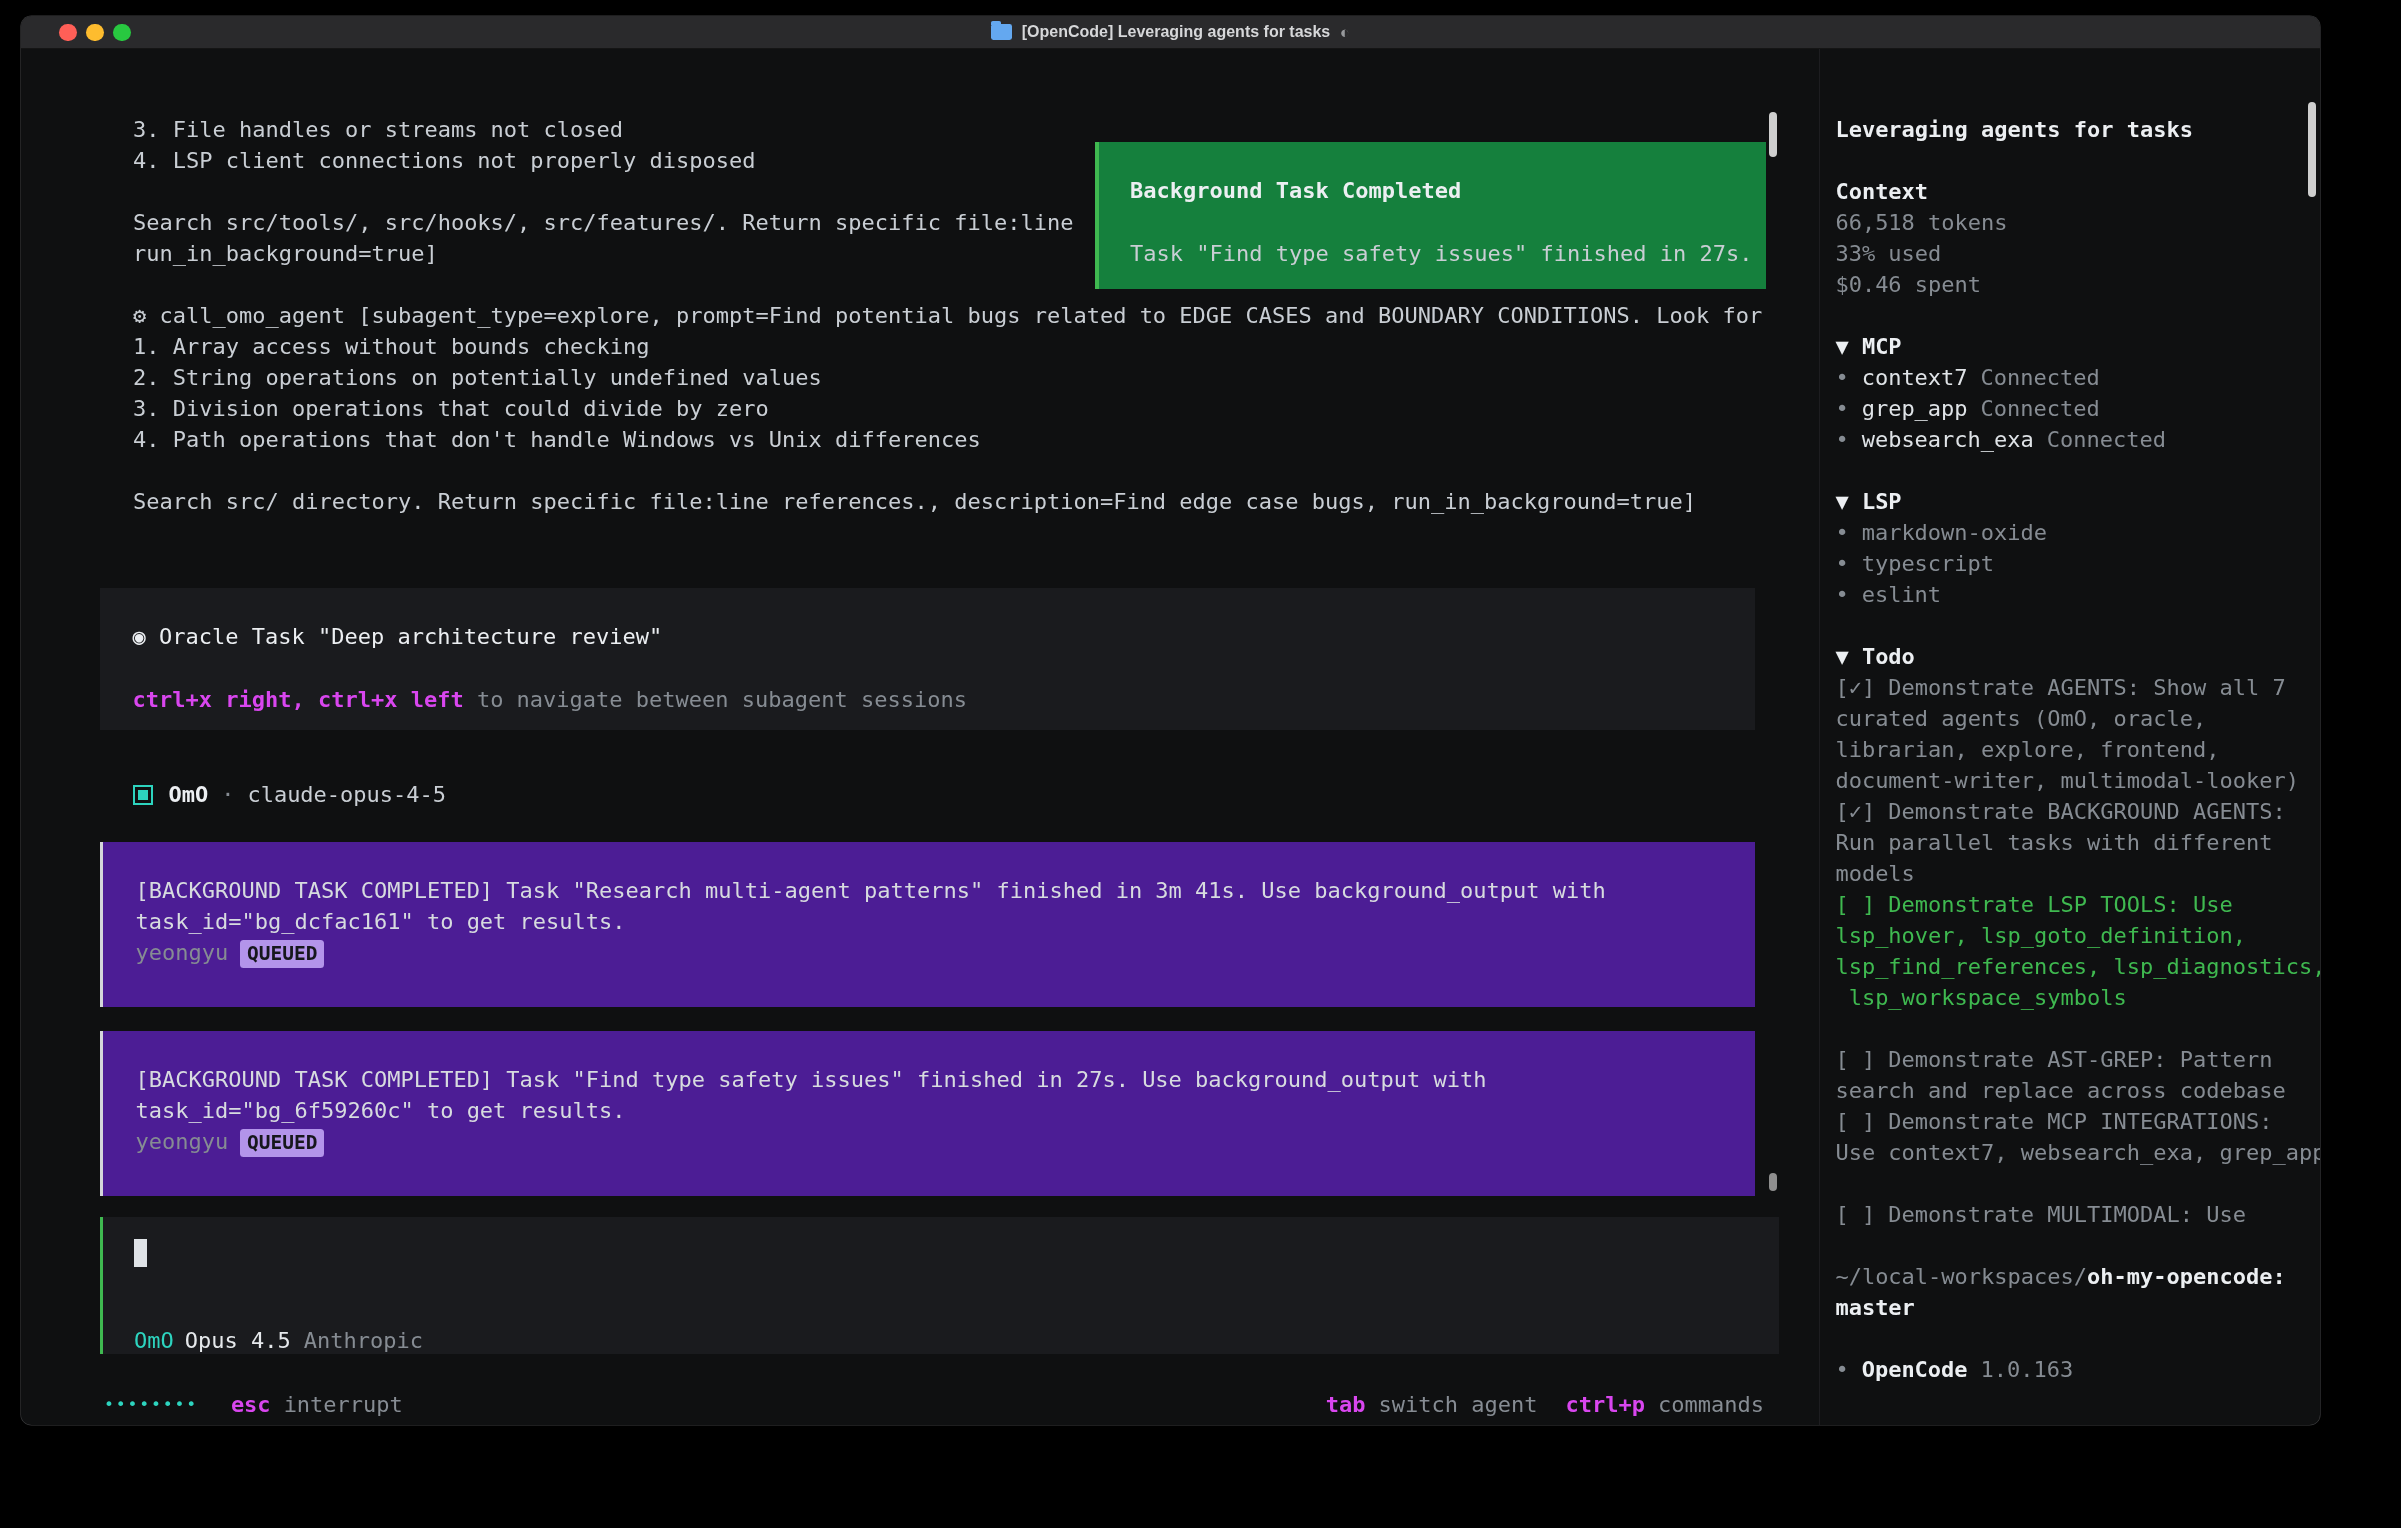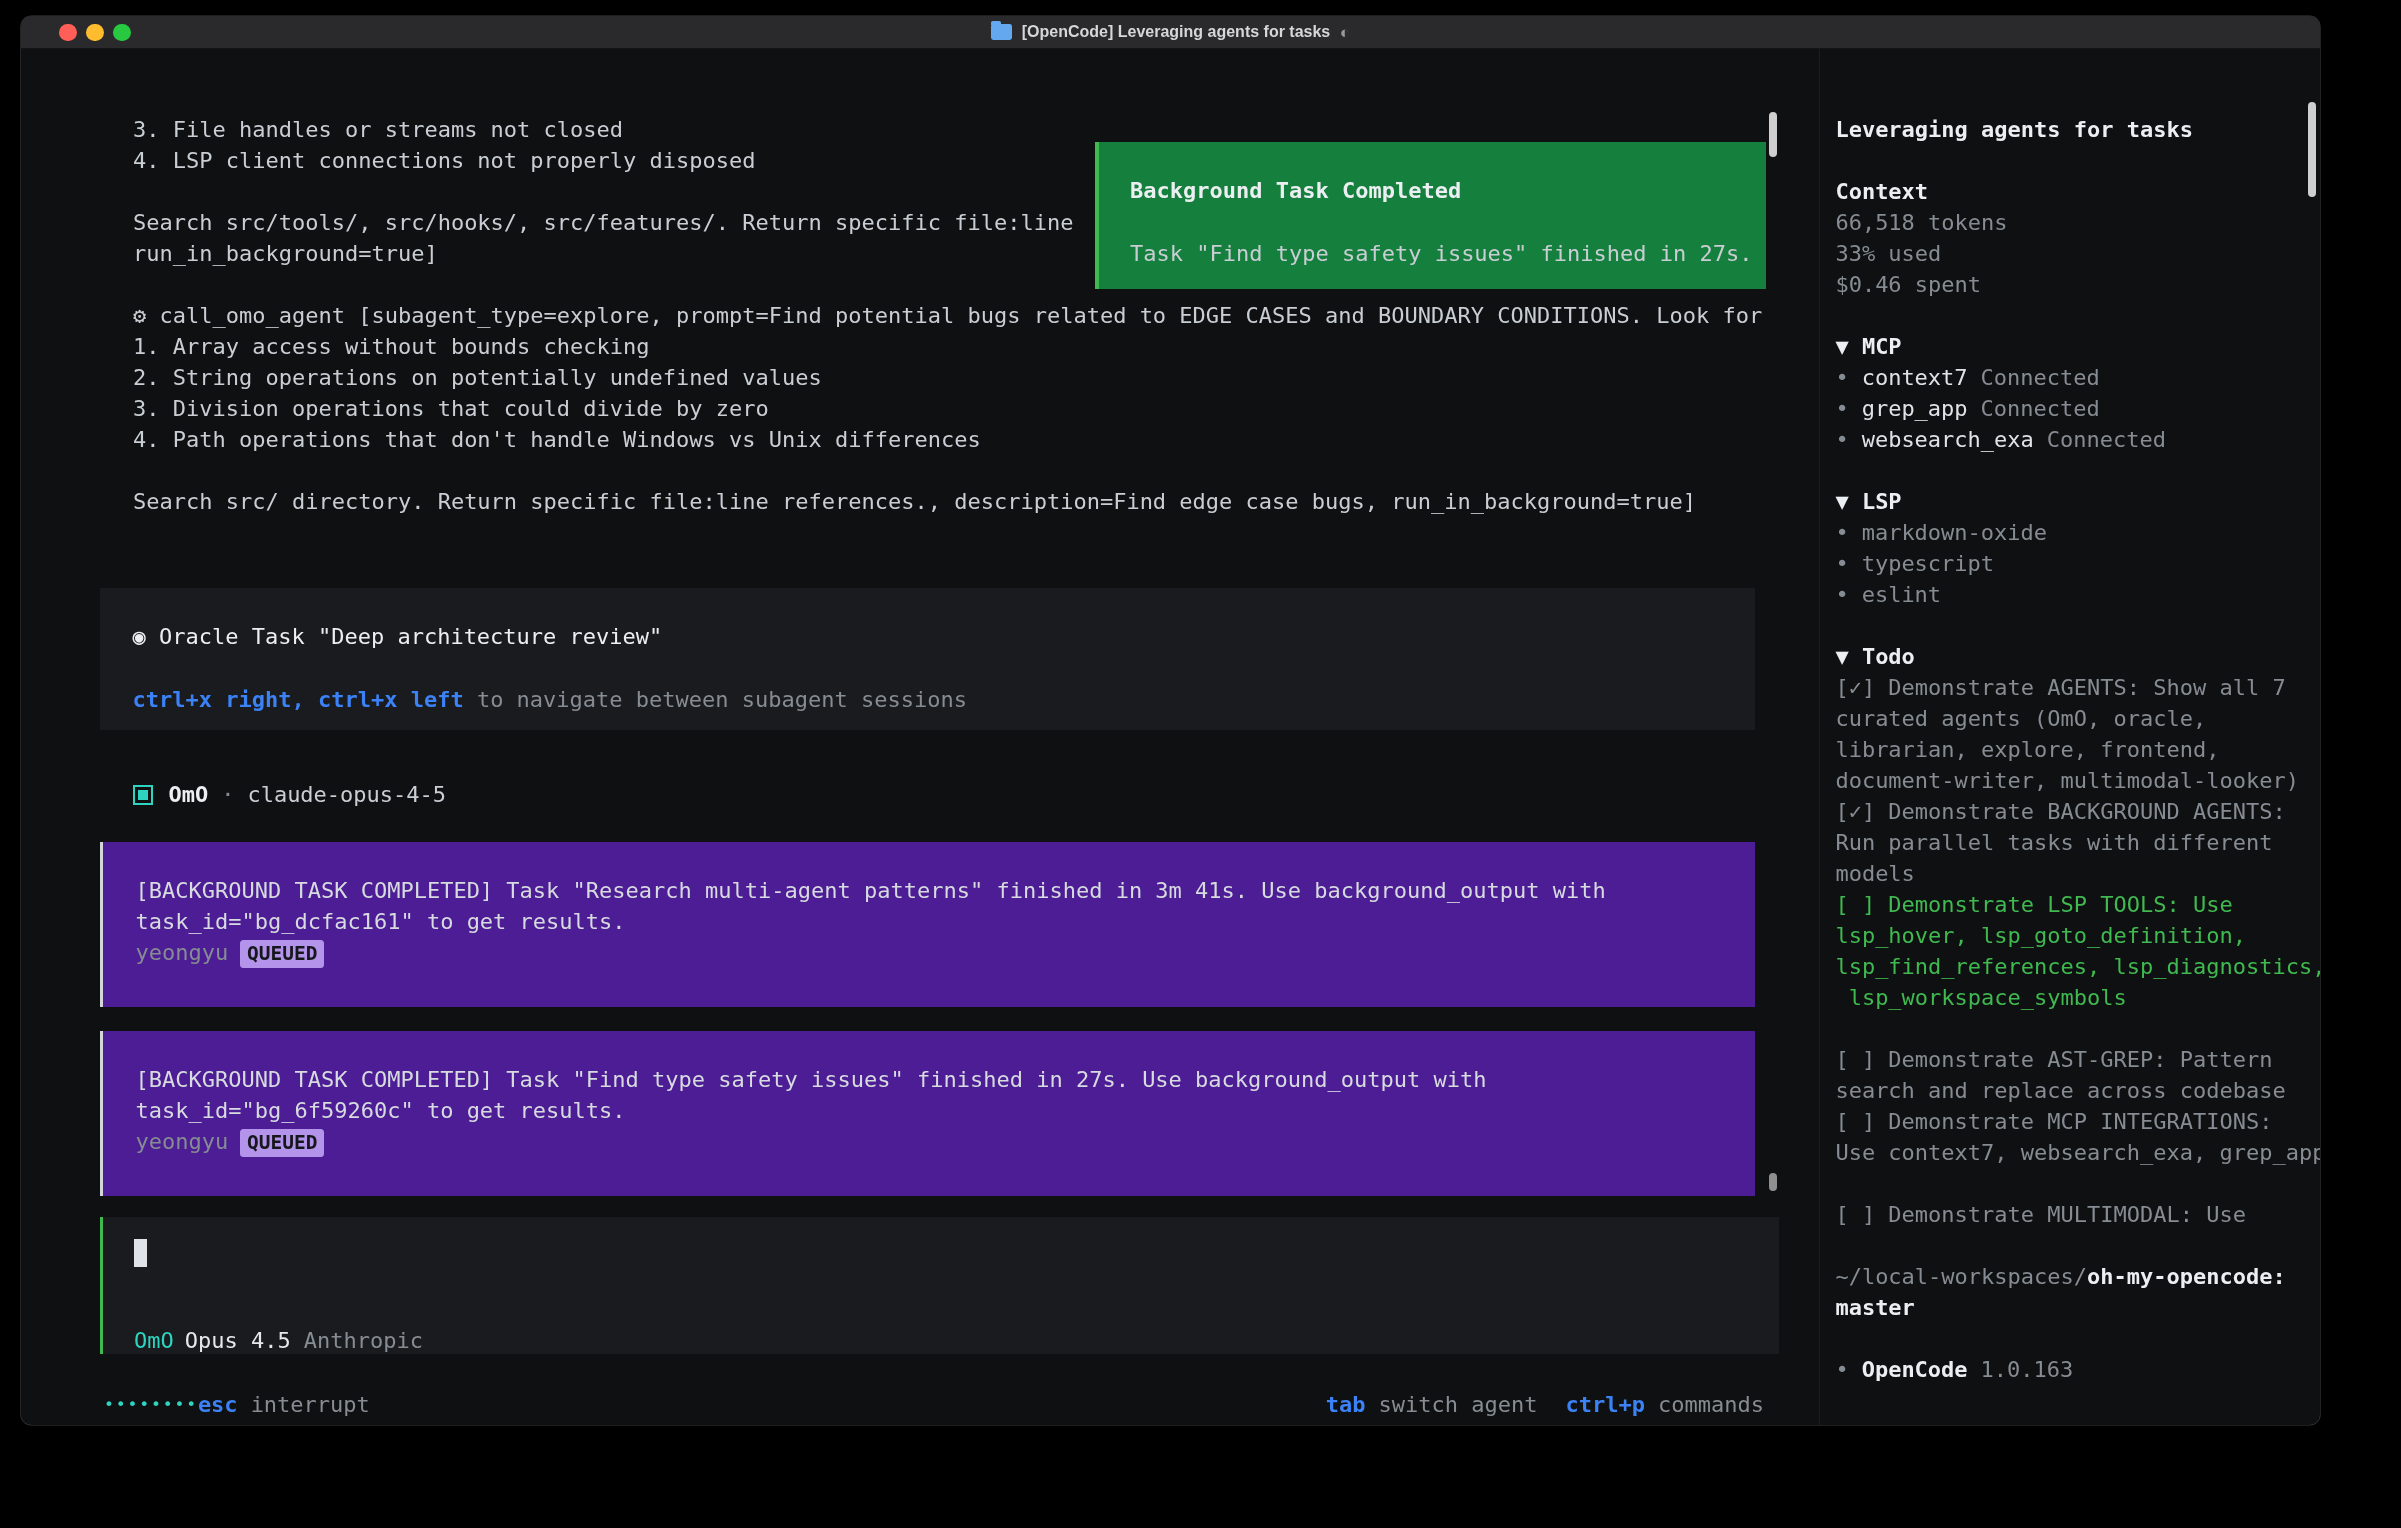--- a/index.html
+++ b/index.html
@@ -38,21 +38,21 @@
   }
   .toast-title { color:#eceff2; font-weight:bold; }
   .toast-body { color:#c9ced4; margin-top:32px; }
 
   .thumbA { position:absolute; left:1748px; top:63px; width:8.3px; height:45px; background:#cfcfcf; border-radius:4.1px; z-index:6; }
   .thumbB { position:absolute; left:1748px; top:1124px; width:8.3px; height:17.7px; background:#8f8f8f; border-radius:4.1px; }
 
   .oracle-box { position:absolute; left:79px; top:539px; width:1655px; height:142px; background:#1a1b1e; padding:32.5px 0 0 32.5px; }
   .oracle-title { color:#eceff2; }
   .oracle-hint { margin-top:32.5px; }
-  .key { color:#3b82f6; font-weight:bold; }
+  .key { color:#d946ef; font-weight:bold; }
 
   .agent-header { position:absolute; left:112px; top:730px; height:31px; display:flex; align-items:center; }
   .agent-check { position:relative; width:20px; height:20px; border:2.4px solid #2dd4bf; display:inline-block; margin-right:15.4px; }
   .agent-check::after { content:""; position:absolute; inset:3px; background:#2dd4bf; }
   .agent-name { color:#eceff2; font-weight:bold; }
   .sep { margin:0 13px; }
   .model { color:#c9ced4; }
 
   .msg { position:absolute; left:79px; width:1655px; height:165px; background:#4c1d95; border-left:3.5px solid #d4d7da; padding:33px 0 0 32.5px; }
   .msg-text { color:#d7dbdf; white-space:pre; }
@@ -61,21 +61,21 @@
 
   .input-box { position:absolute; left:79px; top:1168px; width:1679px; height:137px; background:#1a1b1e; border-left:3.5px solid #3fb950; }
   .cursor { position:absolute; left:31px; top:22px; width:13px; height:28px; background:#dfe3e7; }
   .input-status { position:absolute; left:31px; top:108px; display:flex; align-items:baseline; }
   .input-status .model-name { color:#e6e9ec; margin-left:11px; }
   .input-status .provider { margin-left:13px; }
   .agent-teal { color:#2dd4bf; }
 
   .statusbar { position:absolute; left:83px; right:55px; top:1340px; height:31px; display:flex; align-items:center; }
   .spinner { color:#2dd4bf; font-size:16.5px; letter-spacing:1.8px; }
-  .sb-esc { }
+  .sb-esc { margin-left:33px; }
   .sb-label { margin-left:13px; }
   .sb-right { margin-left:auto; display:flex; align-items:center; }
   .sb-gap { margin-left:28px; }
 
   .row { white-space:pre; height:31px; }
   .gap { height:31px; }
   .side-title { color:#eceff2; font-weight:bold; }
   .heading { color:#eceff2; font-weight:bold; }
   .bullet { color:#868c93; margin-right:13px; }
   .mcp-name { color:#dfe3e7; margin-right:13px; }

